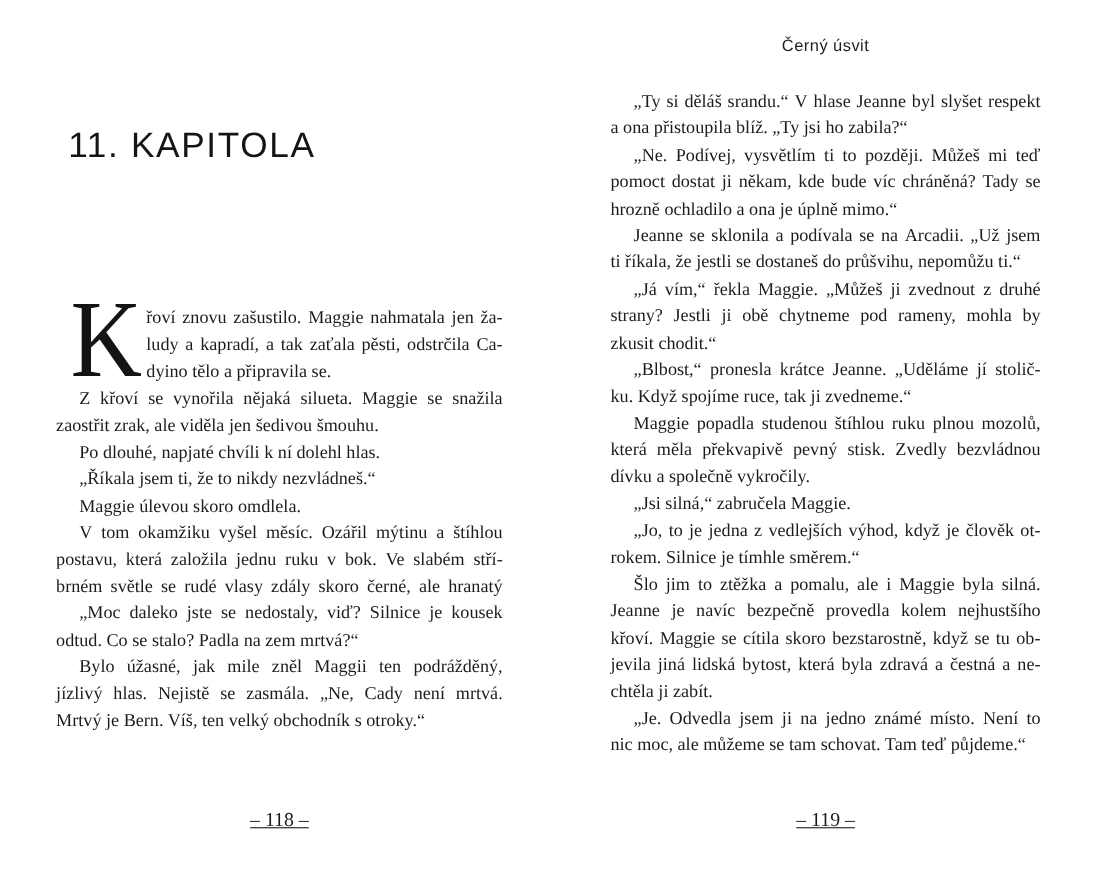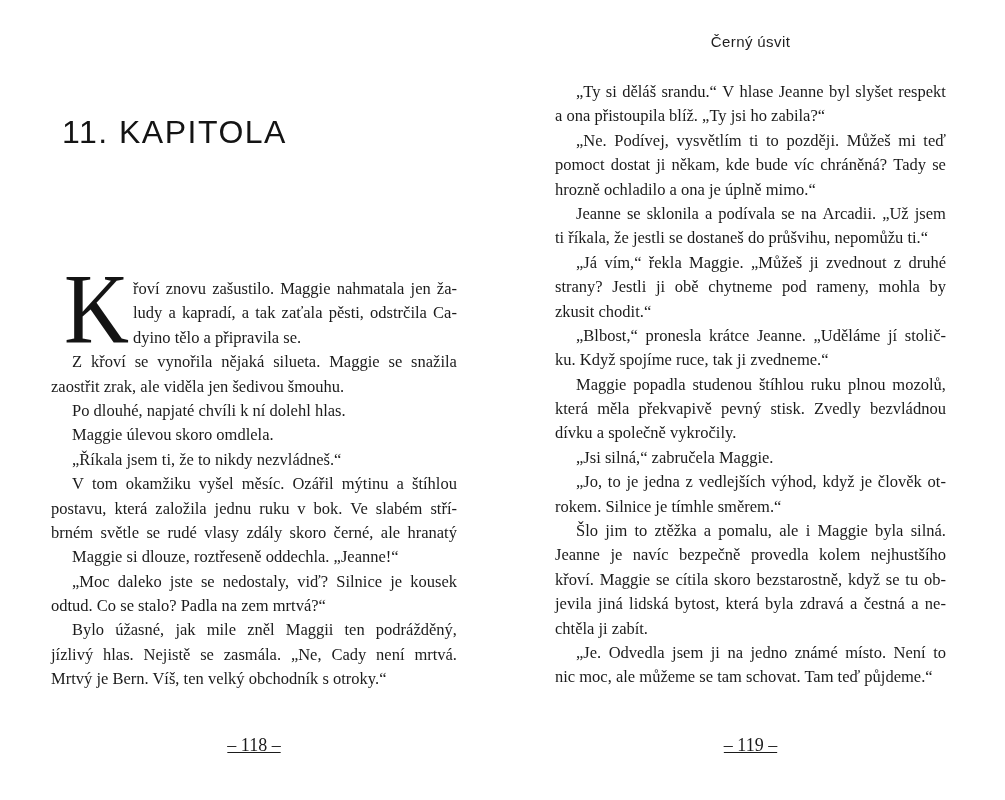--- a/index.html
+++ b/index.html
@@ -116,22 +116,22 @@
         <span>se</span>
         <span>vynořila</span>
         <span>nějaká</span>
         <span>silueta.</span>
         <span>Maggie</span>
         <span>se</span>
         <span>snažila</span>
       </div>
       <div class="line">zaostřit zrak, ale viděla jen šedivou šmouhu.</div>
       <div class="line ind">Po dlouhé, napjaté chvíli k ní dolehl hlas.</div>
+      <div class="line ind">„Říkala jsem ti, že to nikdy nezvládneš.“</div>
       <div class="line ind">Maggie úlevou skoro omdlela.</div>
-      <div class="line ind">„Říkala jsem ti, že to nikdy nezvládneš.“</div>
       <div class="line ind just">
         <span>V</span>
         <span>tom</span>
         <span>okamžiku</span>
         <span>vyšel</span>
         <span>měsíc.</span>
         <span>Ozářil</span>
         <span>mýtinu</span>
         <span>a</span>
         <span>štíhlou</span>
@@ -153,21 +153,20 @@
         <span>světle</span>
         <span>se</span>
         <span>rudé</span>
         <span>vlasy</span>
         <span>zdály</span>
         <span>skoro</span>
         <span>černé,</span>
         <span>ale</span>
         <span>hranatý</span>
       </div>
-      <div class="line ind">Maggie si dlouze, roztřeseně oddechla. „Jeanne!“</div>
       <div class="line ind just">
         <span>„Moc</span>
         <span>daleko</span>
         <span>jste</span>
         <span>se</span>
         <span>nedostaly,</span>
         <span>viď?</span>
         <span>Silnice</span>
         <span>je</span>
         <span>kousek</span>

